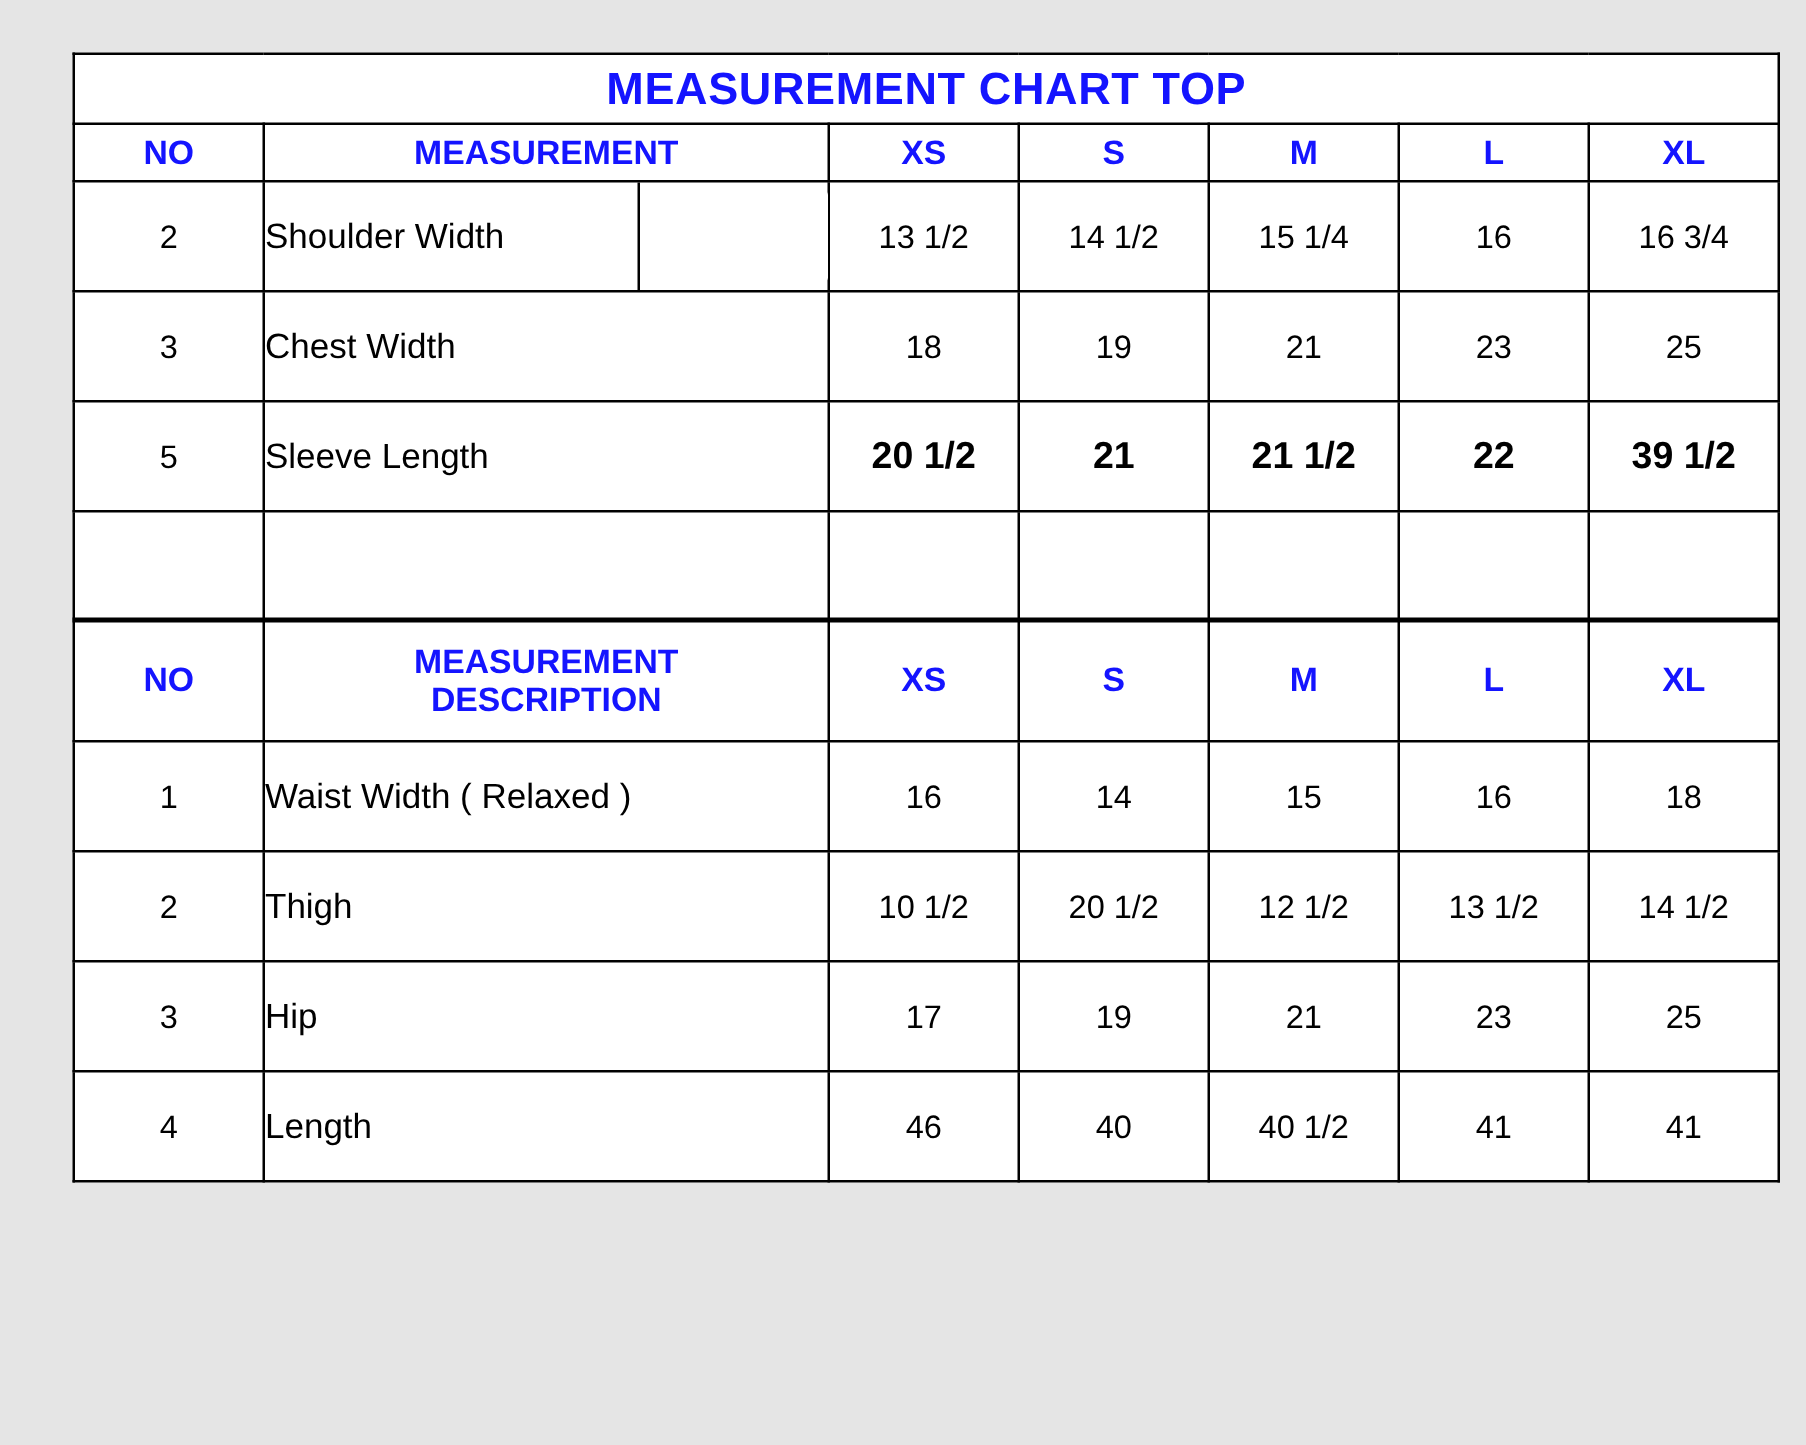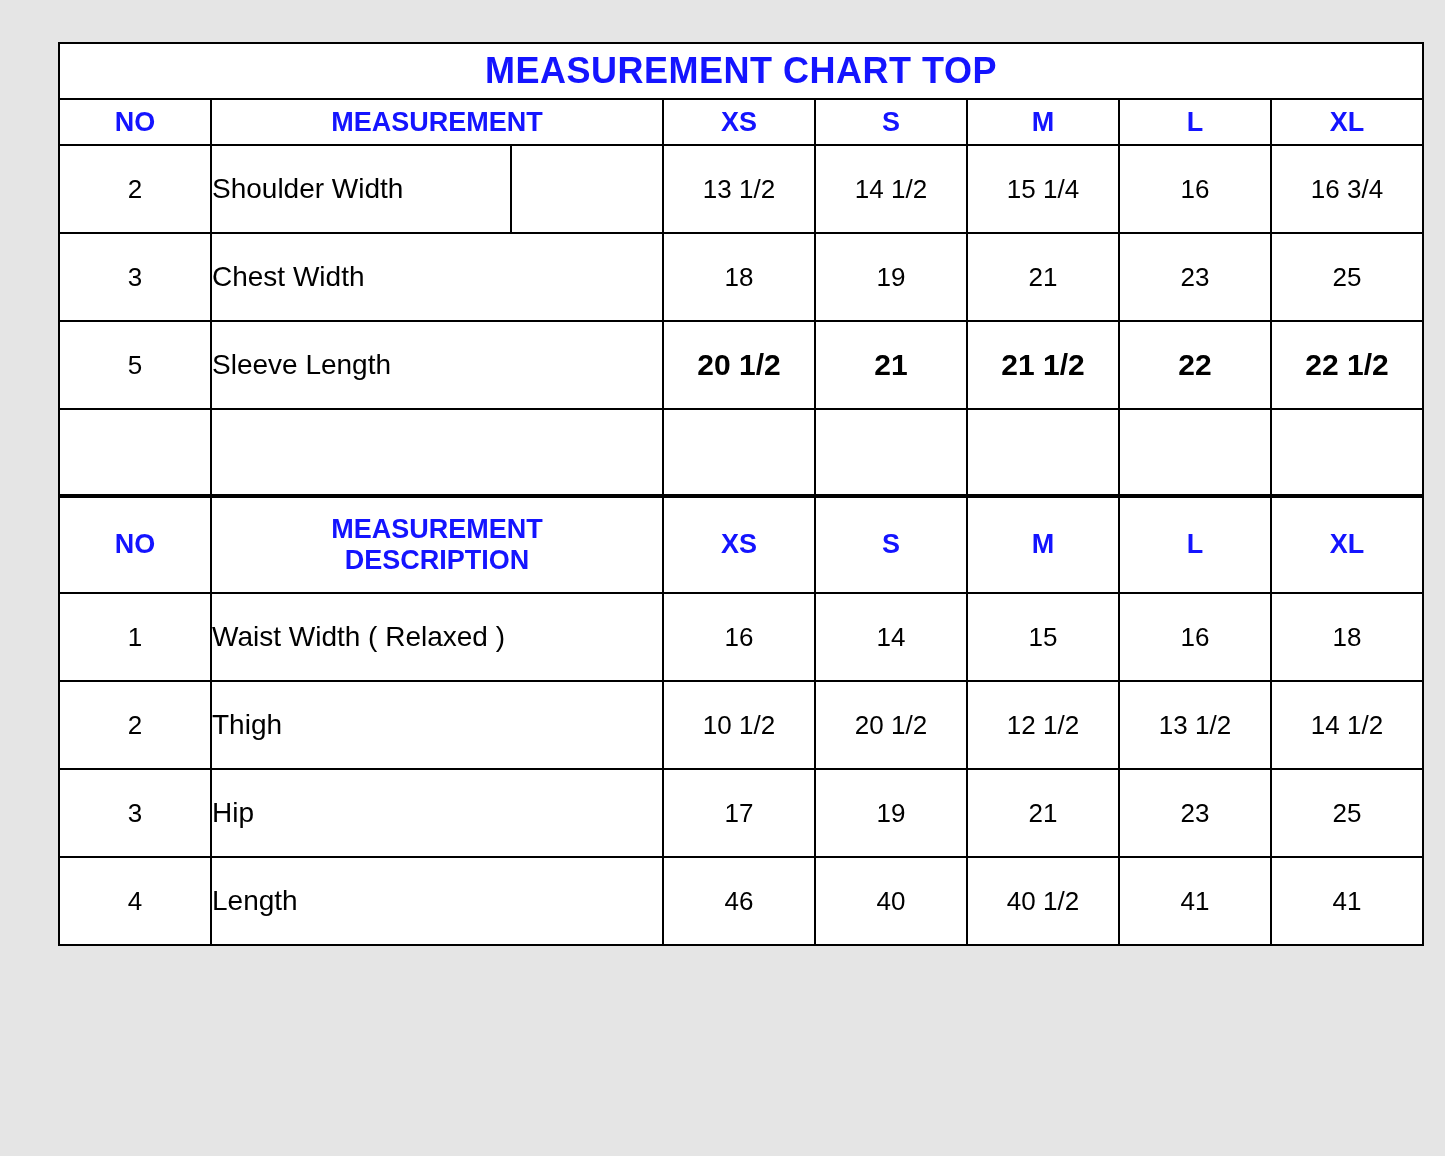--- a/index.html
+++ b/index.html
@@ -160,21 +160,21 @@
           <td class="val-cell">25</td>
         </tr>
 
         <tr>
           <td class="no-cell">5</td>
           <td class="desc-cell">Sleeve Length</td>
           <td class="val-cell big">20 1/2</td>
           <td class="val-cell big">21</td>
           <td class="val-cell big">21 1/2</td>
           <td class="val-cell big">22</td>
-          <td class="val-cell big">22 1/2</td>
+          <td class="val-cell big">39 1/2</td>
         </tr>
 
         <tr class="empty-row">
           <td class="no-cell"></td>
           <td class="desc-cell"></td>
           <td class="val-cell"></td>
           <td class="val-cell"></td>
           <td class="val-cell"></td>
           <td class="val-cell"></td>
           <td class="val-cell"></td>

